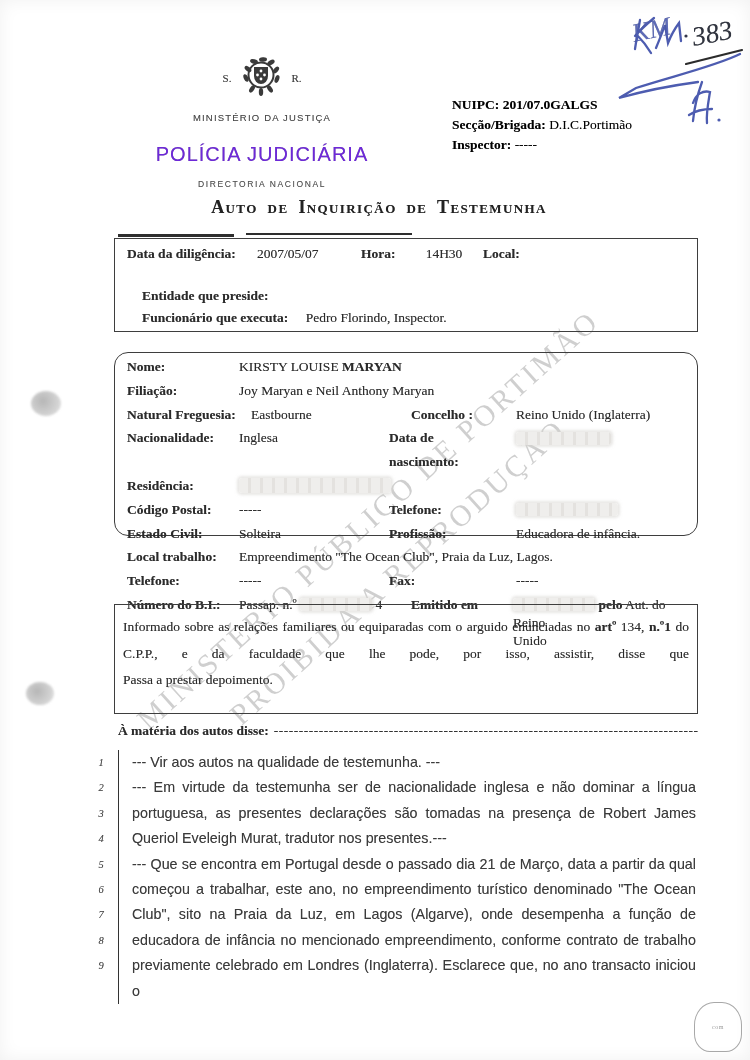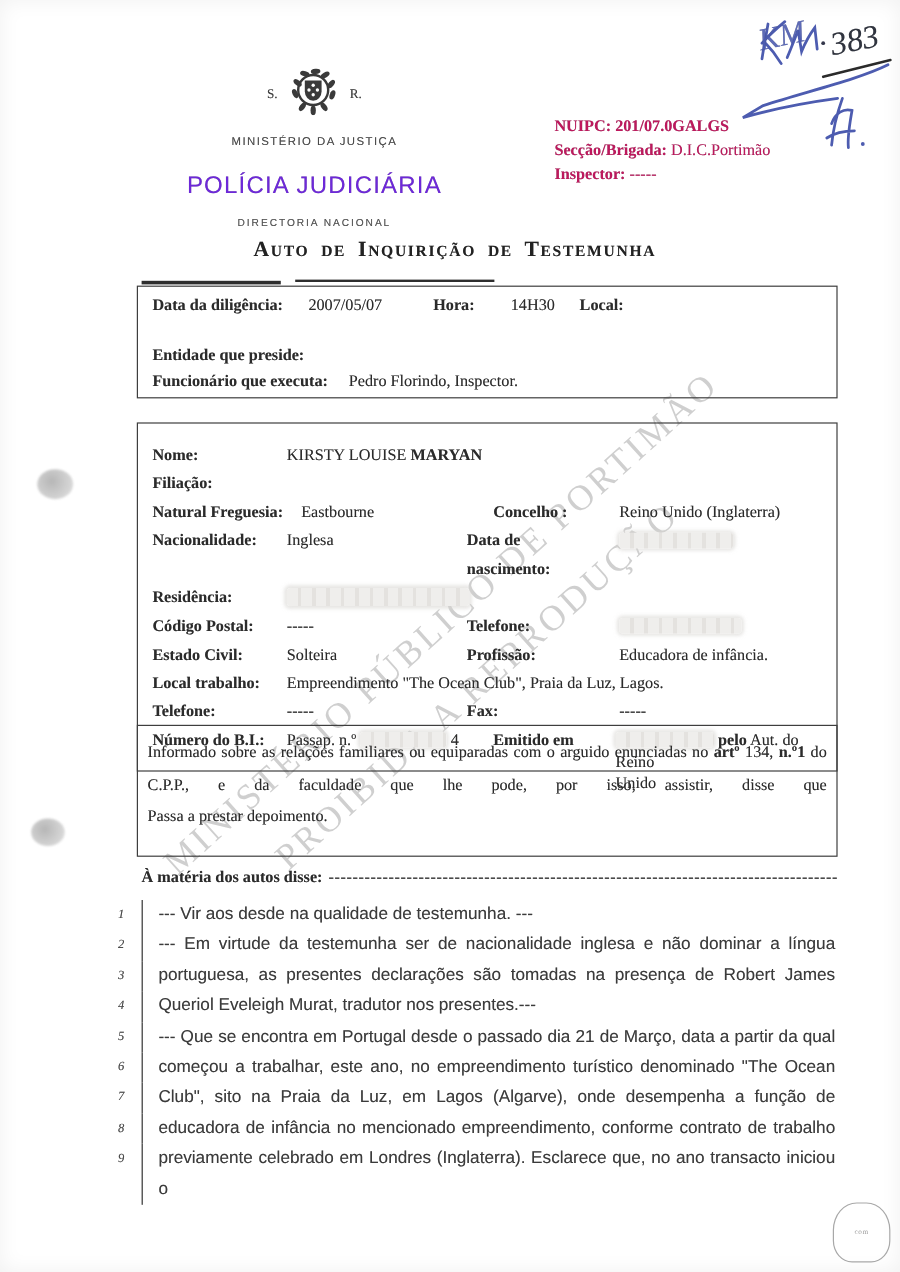--- a/index.html
+++ b/index.html
@@ -25,39 +25,39 @@
      filter:blur(1px);opacity:.75;z-index:3;}
 
   
   .hdr-left{position:absolute;left:150px;top:56px;width:224px;text-align:center;color:#3a3a3a;}
   .emblem-row{display:flex;align-items:center;justify-content:center;gap:9px;}
   .emblem-row .sr{font-size:11px;color:#3f3f3f;}
   .ministerio{margin-top:12px;font-size:9.5px;letter-spacing:1.2px;color:#4a4a4a;}
   .policia{margin-top:20px;font-size:20px;letter-spacing:1px;color:#6d28d9;}
   .directoria{margin-top:13px;font-size:8.5px;letter-spacing:1.6px;color:#555;}
 
-  .case-block{position:absolute;left:462px;top:95px;font-size:13.5px;line-height:20px;color:#be185d;}
+  .case-block{position:absolute;left:452px;top:95px;font-size:13.5px;line-height:20px;color:#000000;}
   .case-block .lbl{font-weight:bold;}
 
   .doc-title{position:absolute;left:4px;top:197px;width:100%;text-align:center;
      font-variant:small-caps;font-weight:bold;font-size:18px;letter-spacing:1.4px;
      word-spacing:4px;color:#222;}
 
   
   .box{position:absolute;left:114px;width:584px;border:1.5px solid #3e3e3e;
        box-sizing:border-box;background:transparent;font-size:13.5px;}
   .seg{position:absolute;height:2.5px;background:#2e2e2e;}
 
   .box1{top:238px;height:94px;padding:7px 12px;}
   .b1r1{display:grid;grid-template-columns:126px 100px 44px 70px 46px 1fr;column-gap:4px;min-height:40px;}
-  .b1r{margin-top:2px;}
+  .b1r{margin-top:2px;margin-left:15px;}
   .local-val{text-align:justify;line-height:17px;}
   .lbl{font-weight:bold;}
 
-  .box2{top:352px;height:291px;padding:14px 12px;}
+  .box2{top:352px;height:184px;padding:2px 12px;border-radius:14px;}
   .w-row{display:grid;grid-template-columns:112px 150px 115px 1fr;line-height:23.8px;}
   .w-row.full{grid-template-columns:112px 1fr;}
   .w-row.bi{grid-template-columns:112px 172px 90px 1fr;line-height:18px;padding-top:3px;}
   .redact{display:inline-block;vertical-align:middle;height:13px;border-radius:3px;
      background:repeating-linear-gradient(90deg,#efeeec 0 9px,#e4e2df 9px 12px);
      box-shadow:0 0 3px 2px rgba(214,212,208,.55);position:relative;top:-1px;}
 
   .box3{top:604px;height:110px;padding:9px 8px;line-height:26.5px;font-size:13.5px;}
   .jl{text-align:justify;text-align-last:justify;}
 
@@ -168,20 +168,21 @@
       </div>
     </div>
 
     <div class="box box2">
       <div class="w-row full">
         <span class="lbl">Nome:</span>
         <span><span>KIRSTY LOUISE</span> <b>MARYAN</b></span>
       </div>
       <div class="w-row full">
         <span class="lbl">Filiação:</span>
+        <span>Joy Maryan e Neil Anthony Maryan</span>
       </div>
       <div class="w-row">
         <span class="lbl">Natural Freguesia:</span>
         <span style="padding-left:12px;">Eastbourne</span>
         <span class="lbl" style="padding-left:22px;">Concelho :</span>
         <span style="padding-left:12px;">Reino Unido (Inglaterra)</span>
       </div>
       <div class="w-row">
         <span class="lbl">Nacionalidade:</span>
         <span>Inglesa</span>
@@ -232,21 +233,21 @@
     </div>
 
     <div class="materia">
       <span class="lbl">À matéria dos autos disse:</span>
       <span class="dash">------------------------------------------------------------------------------------------------------------------------</span>
     </div>
 
     <div class="depo">
       <div class="depo-row">
         <span class="depo-num">1</span>
-        <span class="depo-text">--- Vir aos desde na qualidade de testemunha. ---</span>
+        <span class="depo-text">--- Vir aos autos na qualidade de testemunha. ---</span>
       </div>
       <div class="depo-row">
         <span class="depo-num">2</span>
         <span class="depo-text jl">--- Em virtude da testemunha ser de nacionalidade inglesa e não dominar a língua</span>
       </div>
       <div class="depo-row">
         <span class="depo-num">3</span>
         <span class="depo-text jl">portuguesa, as presentes declarações são tomadas na presença de Robert James</span>
       </div>
       <div class="depo-row">

